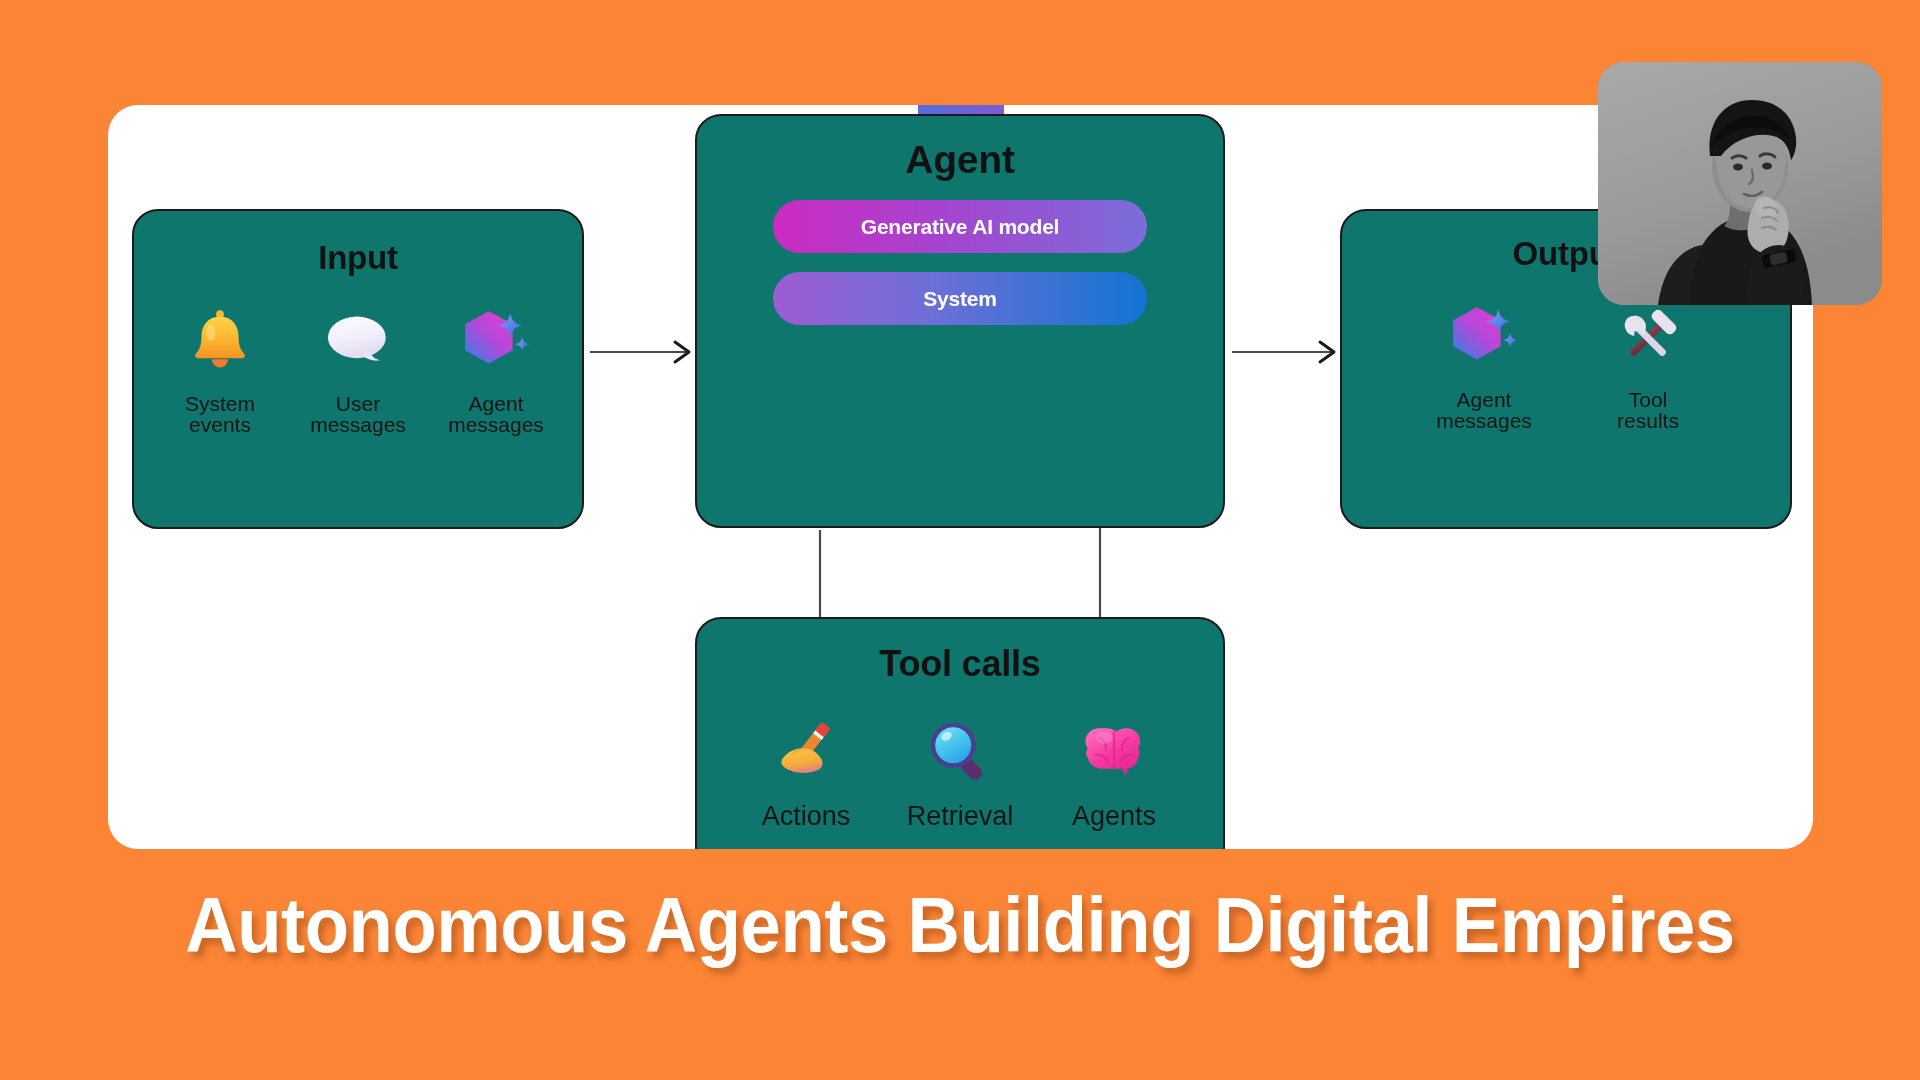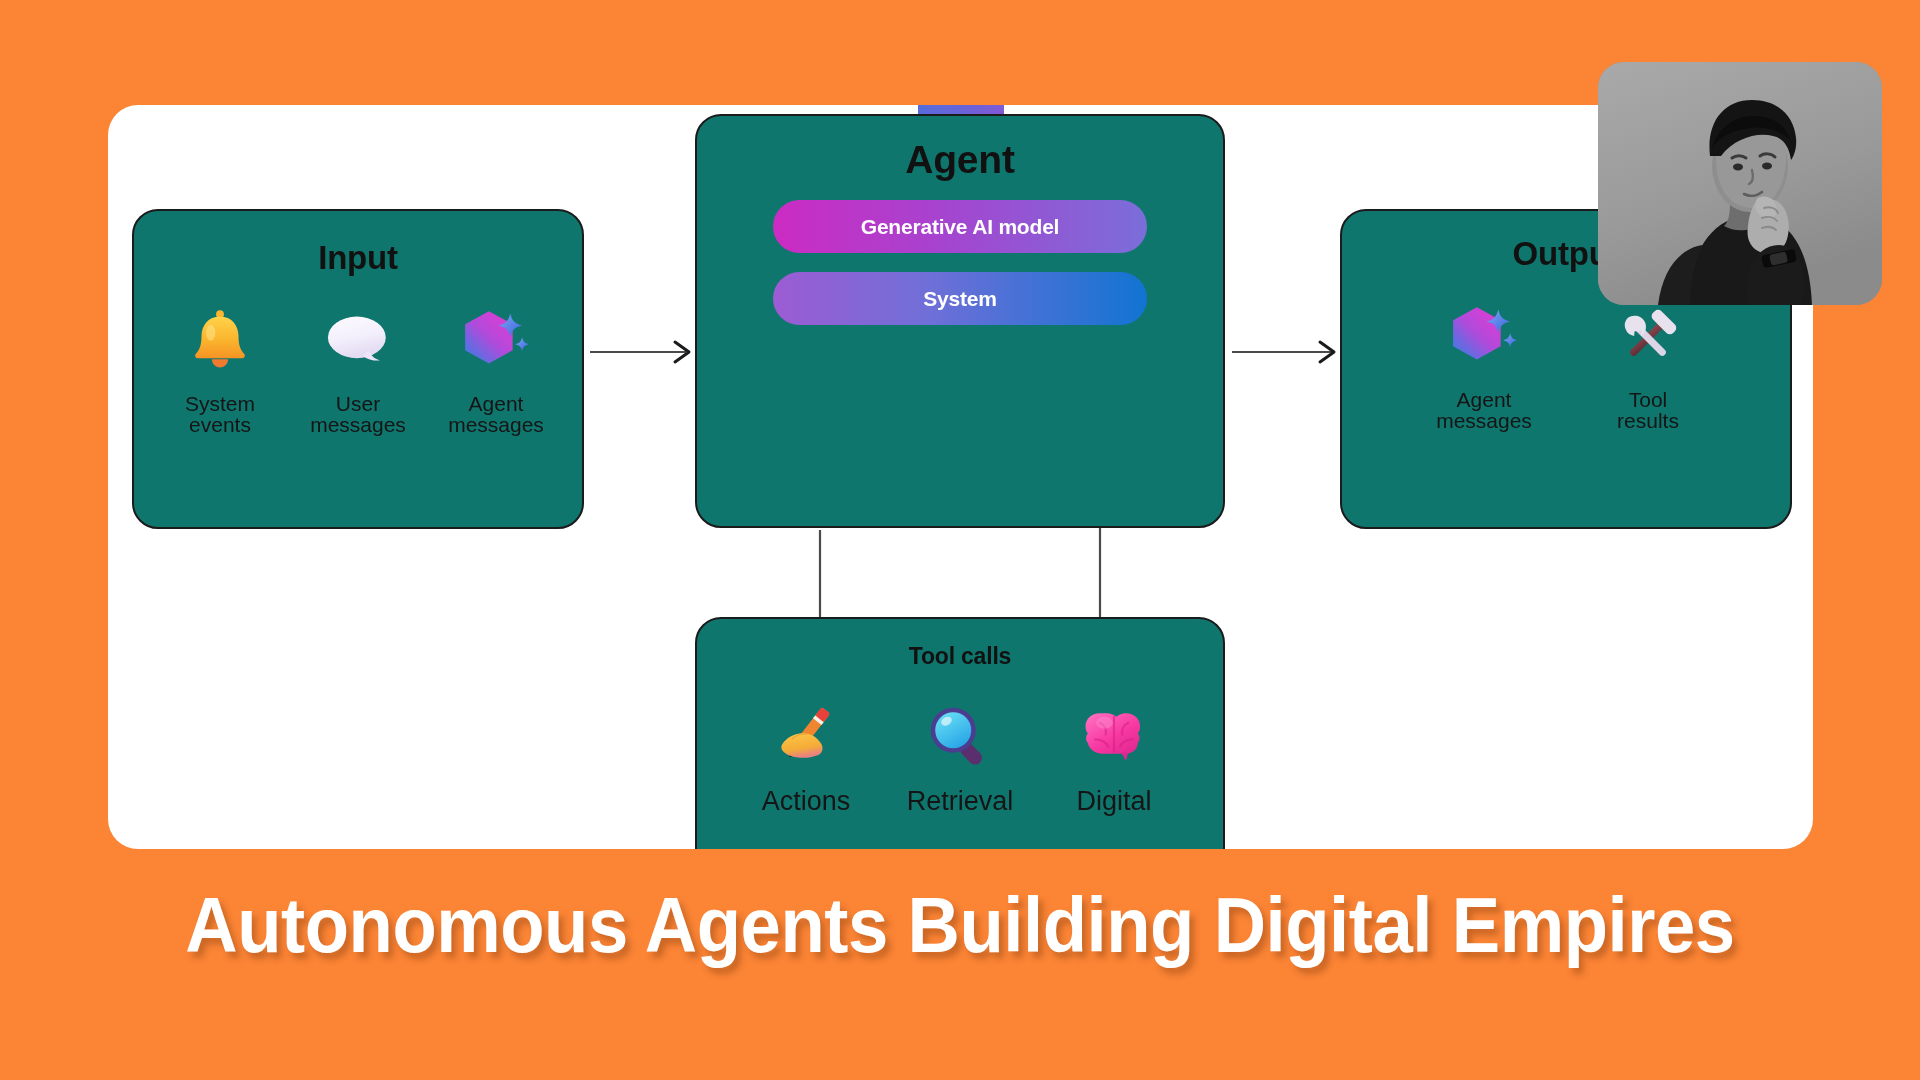--- a/index.html
+++ b/index.html
@@ -79,21 +79,21 @@
   }
   .box-output .dbox-title { font-size: 33px; margin-top: 24px; }
 
   
   .box-tools {
     left: 695px;
     top: 617px;
     width: 530px;
     height: 300px;
   }
-  .box-tools .dbox-title { font-size: 23px; margin-top: 24px; }
+  .box-tools .dbox-title { font-size: 36px; margin-top: 24px; }
 
   
   .icon-row {
     display: flex;
     justify-content: center;
     align-items: flex-start;
     gap: 20px;
     margin-top: 22px;
     padding: 0 14px;
   }
@@ -403,21 +403,21 @@
                   <stop offset="55%" stop-color="#f73aa3"></stop>
                   <stop offset="100%" stop-color="#e0268f"></stop>
                 </linearGradient>
               </defs>
               <path d="M20 12c-7 0-12 5-12 11 0 3 1 5 2 6-2 2-2 6 0 8 1 5 6 9 12 9h20c6 0 10-4 10-9 2-2 2-6 0-8 1-1 2-3 2-6 0-6-5-11-12-11-3 0-6 1-8 3-2-2-5-3-8-3-3 0-5 0-6 0z" fill="url(#brainG)"></path>
               <path d="M32 15v30M20 20c4 2 6 6 5 10M44 20c-4 2-6 6-5 10M16 34c5 0 9 2 11 6M48 34c-5 0-9 2-11 6" stroke="#d81f85" stroke-width="1.8" fill="none" opacity=".6" stroke-linecap="round"></path>
               <path d="M38 45l4 7 2-7z" fill="#e0268f"></path>
               <ellipse cx="24" cy="20" rx="7" ry="5" fill="#ff8fd0" opacity=".45"></ellipse>
             </svg>
           </div>
-          <div class="cap">Digital</div>
+          <div class="cap">Agents</div>
         </div>
 
       </div>
     </div>
 
   </div>
 
   <div class="webcam">
     <svg width="284" height="243" viewBox="0 0 284 243">
       <defs>

